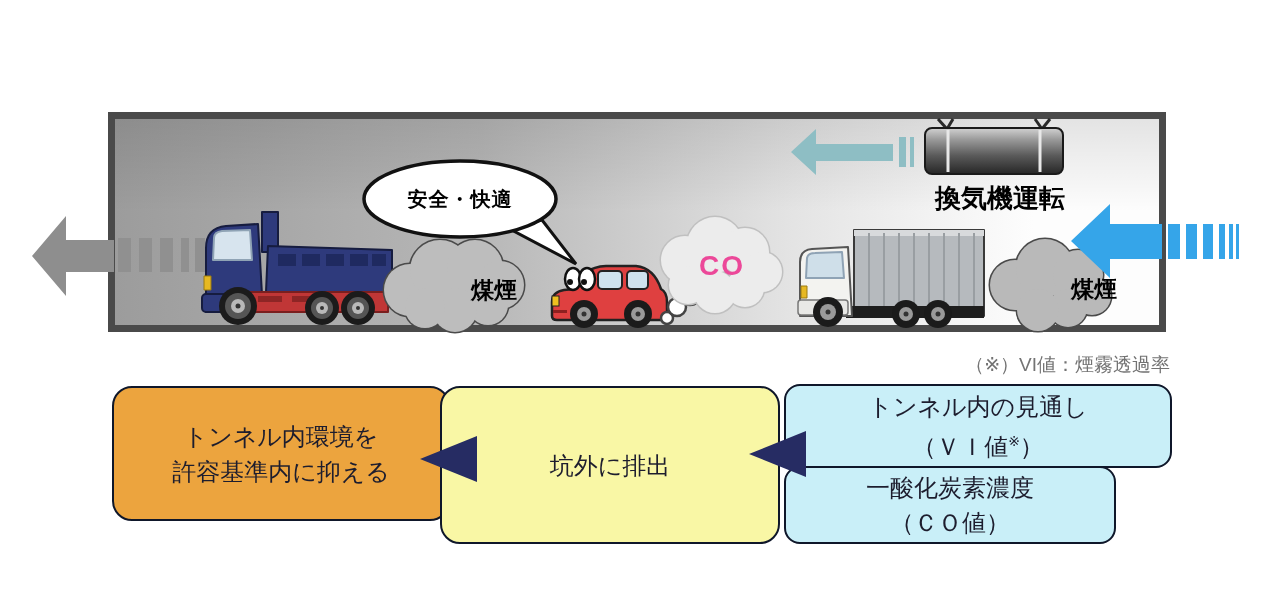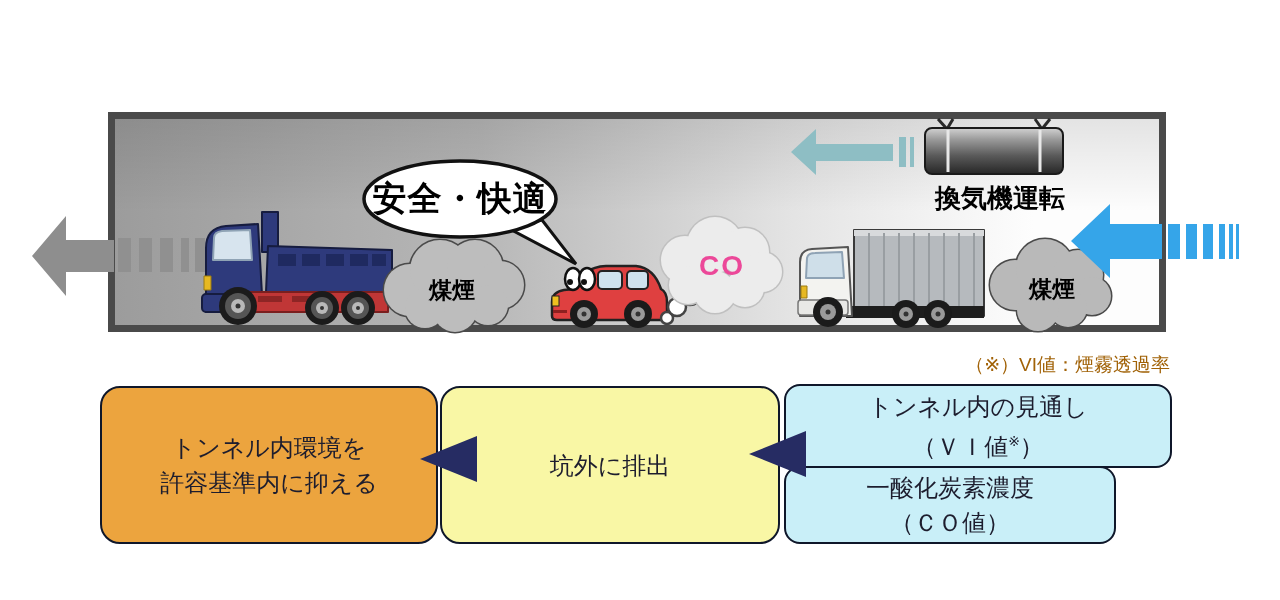--- a/index.html
+++ b/index.html
@@ -14,34 +14,34 @@
     background:
       linear-gradient(to bottom, rgba(0,0,0,0.10), rgba(0,0,0,0) 45%),
       linear-gradient(to right, #9c9c9c, #b7b7b7 35%, #e4e4e4 65%, #fdfdfd 88%);
     z-index:1;
   }
   
   #art{position:absolute;left:0;top:0;z-index:2;}
   
   .lbl{position:absolute;transform:translate(-50%,-50%);font-weight:bold;color:#000;
        white-space:nowrap;z-index:3;}
-  #lbl-bubble{font-size:34px;letter-spacing:1px;}
-  #lbl-smoke-left,#lbl-smoke-right{font-size:23px;}
+  #lbl-bubble{font-size:20px;letter-spacing:1px;}
+  #lbl-smoke-left,#lbl-smoke-right{font-size:23px;margin-left:42px;}
   #lbl-co{font-size:28px;color:#ec4899;letter-spacing:2px;}
   #lbl-fan{font-size:26px;}
   #lbl-fresh{font-size:26px;background:#ffffff;padding:1px 3px;}
   #note{position:absolute;left:930px;top:352px;width:240px;text-align:right;
-        font-size:19px;color:#a16207;z-index:3;white-space:nowrap;}
+        font-size:19px;color:#737373;z-index:3;white-space:nowrap;}
   
   .flow-box{
     position:absolute;box-sizing:border-box;border:2px solid #0f172a;border-radius:20px;
     display:flex;flex-direction:column;justify-content:center;align-items:center;
     text-align:center;font-size:24px;line-height:35px;color:#1d1d2e;z-index:1;
   }
-  #box-result{left:100px;top:386px;width:338px;height:158px;background:#eca43e;}
+  #box-result{left:112px;top:386px;width:338px;height:135px;background:#eca43e;}
   #box-exhaust{left:440px;top:386px;width:340px;height:158px;background:#f9f7a5;}
   #box-visibility{left:784px;top:384px;width:388px;height:84px;background:#c9eff8;border-radius:16px;}
   #box-co{left:784px;top:466px;width:332px;height:78px;background:#c9eff8;border-radius:16px;}
   #box-visibility sup{font-size:14px;vertical-align:super;}
   
   .flow-arrow{position:absolute;width:0;height:0;z-index:4;
     border-top:23px solid transparent;border-bottom:23px solid transparent;
     border-right:57px solid #262c63;}
   #arrow-exhaust-to-result{left:420px;top:436px;}
   #arrow-measure-to-exhaust{left:749px;top:431px;}

